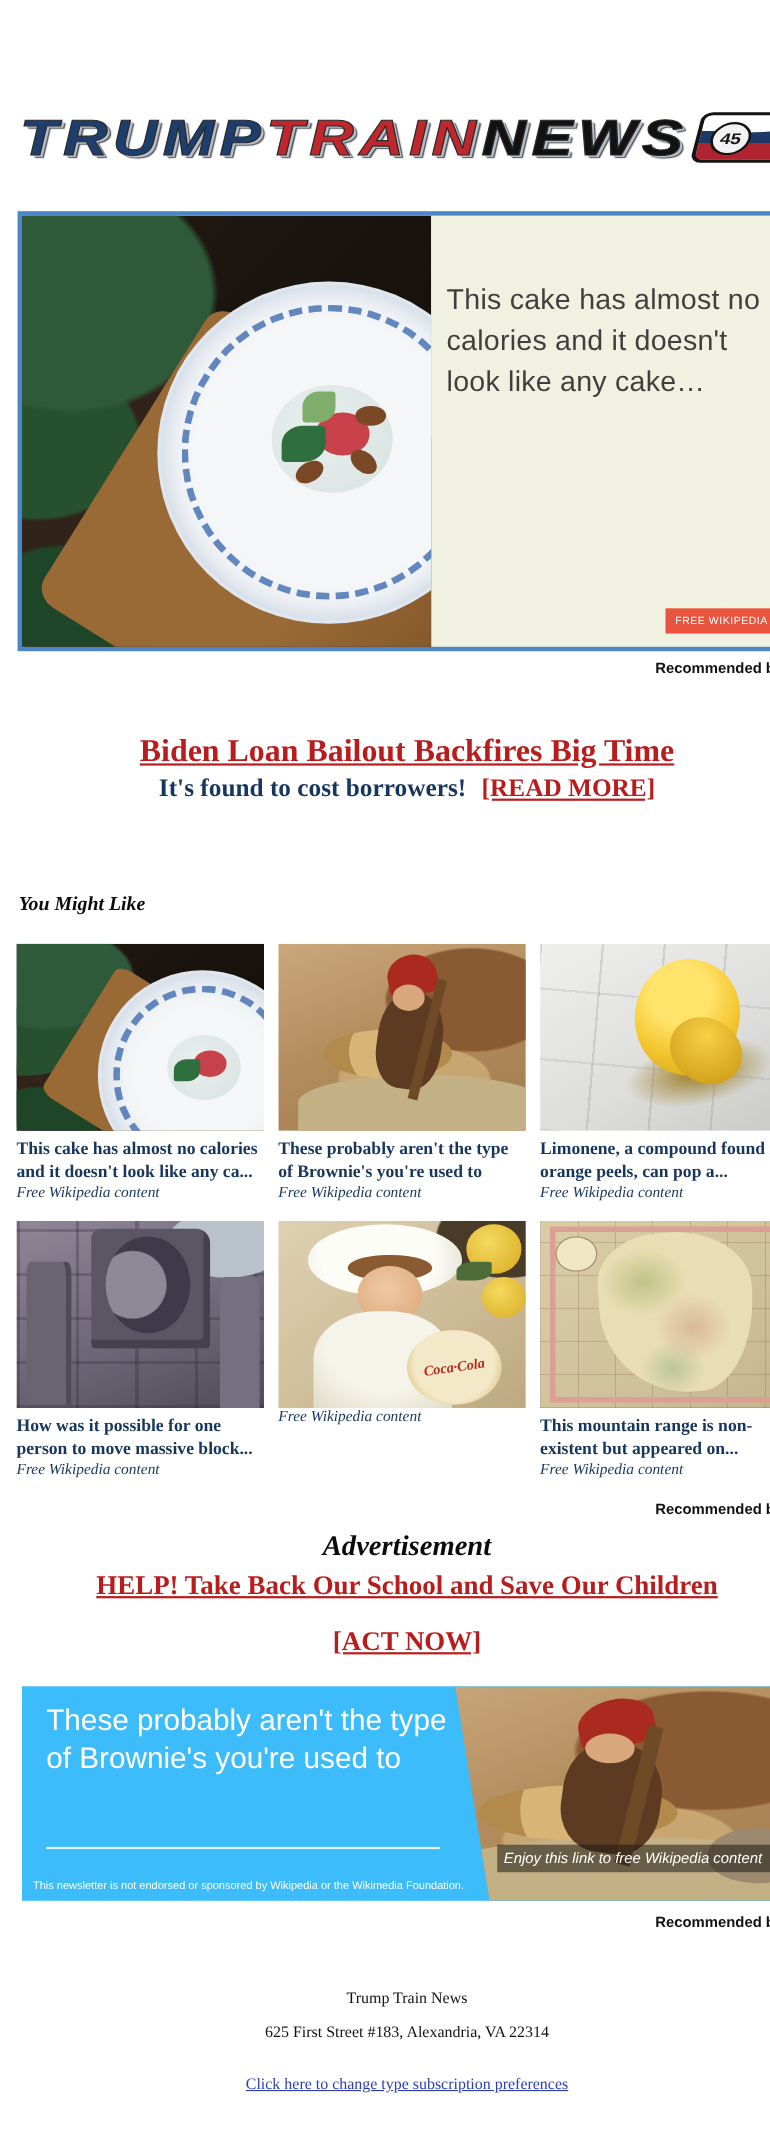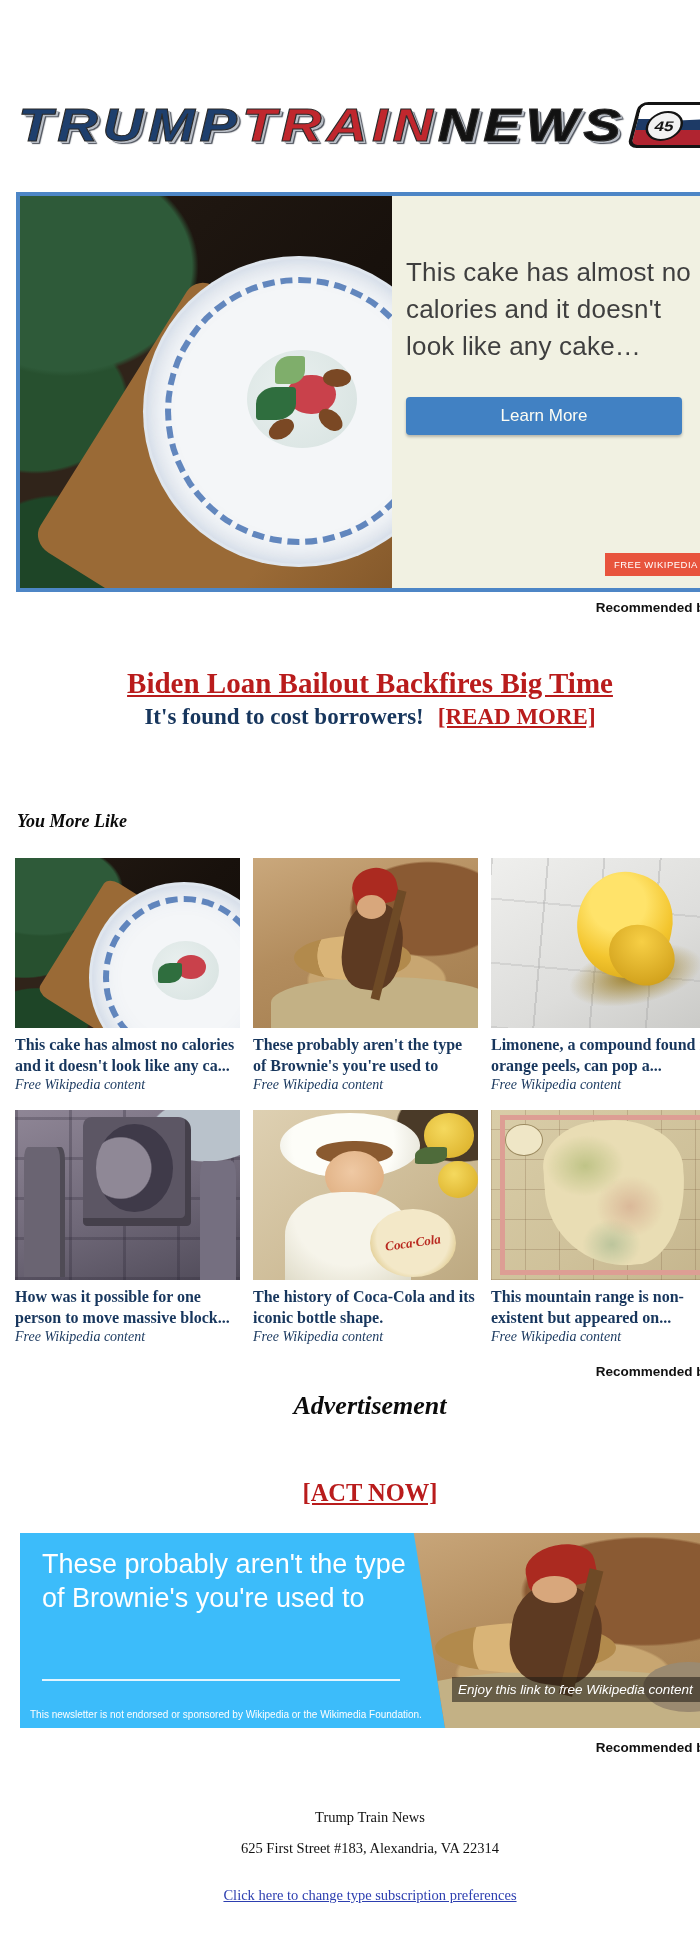--- a/index.html
+++ b/index.html
@@ -221,37 +221,36 @@
         <div class="mint"></div>
         <div class="mint2"></div>
         <div class="raisin r1"></div>
         <div class="raisin r2"></div>
         <div class="raisin r3"></div>
       </div>
     </div>
   </div>
   <div class="ad-right">
     <div class="ad-headline">This cake has almost no calories and it doesn't look like any cake…</div>
-    <button class="learn-btn">Learn More</button>
   </div>
   <div class="wiki-tag">FREE WIKIPEDIA CONTENT</div>
 </div>
 
 <div class="recommended rec1">Recommended by</div>
 
 <div class="story">
   <div class="story-title">
     <a>Biden Loan Bailout Backfires Big Time</a>
   </div>
   <div class="story-sub">
     <span>It's found to cost borrowers!</span><a class="read-more blue-link">[READ MORE]</a>
   </div>
 </div>
 
-<div class="yml-heading">You More Like</div>
+<div class="yml-heading">You Might Like</div>
 
 <div class="grid">
 
   <div class="card">
     <div class="thumb">
       <div class="scene cake">
         <div class="board"></div>
         <div class="plate">
             <div class="rim"></div>
             <div class="jelly"></div>
@@ -312,21 +311,20 @@
           <div class="face"></div>
           <div class="dress"></div>
         <div class="rose rosea"></div>
           <div class="rose roseb"></div>
           <div class="leaf"></div>
         <div class="badge">
             <span>Coca·Cola</span>
           </div>
       </div>
     </div>
-    <div class="cap">The history of Coca-Cola and its iconic bottle shape.</div>
     <div class="src">Free Wikipedia content</div>
   </div>
 
   <div class="card">
     <div class="thumb">
       <div class="scene map">
         <div class="frame"></div>
           <div class="africa"></div>
           <div class="cartouche"></div>
       </div>
@@ -334,21 +332,21 @@
     <div class="cap">This mountain range is non-existent but appeared on...</div>
     <div class="src">Free Wikipedia content</div>
   </div>
 
 </div>
 
 <div class="recommended rec2">Recommended by</div>
 
 <div class="adv-label">Advertisement</div>
 <div class="adv-link">
-  <br>
+  <a class="blue-link">HELP! Take Back Our School and Save Our Children</a><br>
 </div>
 <div class="act-now">
   <a class="blue-link">[ACT NOW]</a>
 </div>
 
 <div class="banner">
   <div class="b-img">
     <div class="scene brownie">
       <div class="floor"></div>
         <div class="pan"></div>

